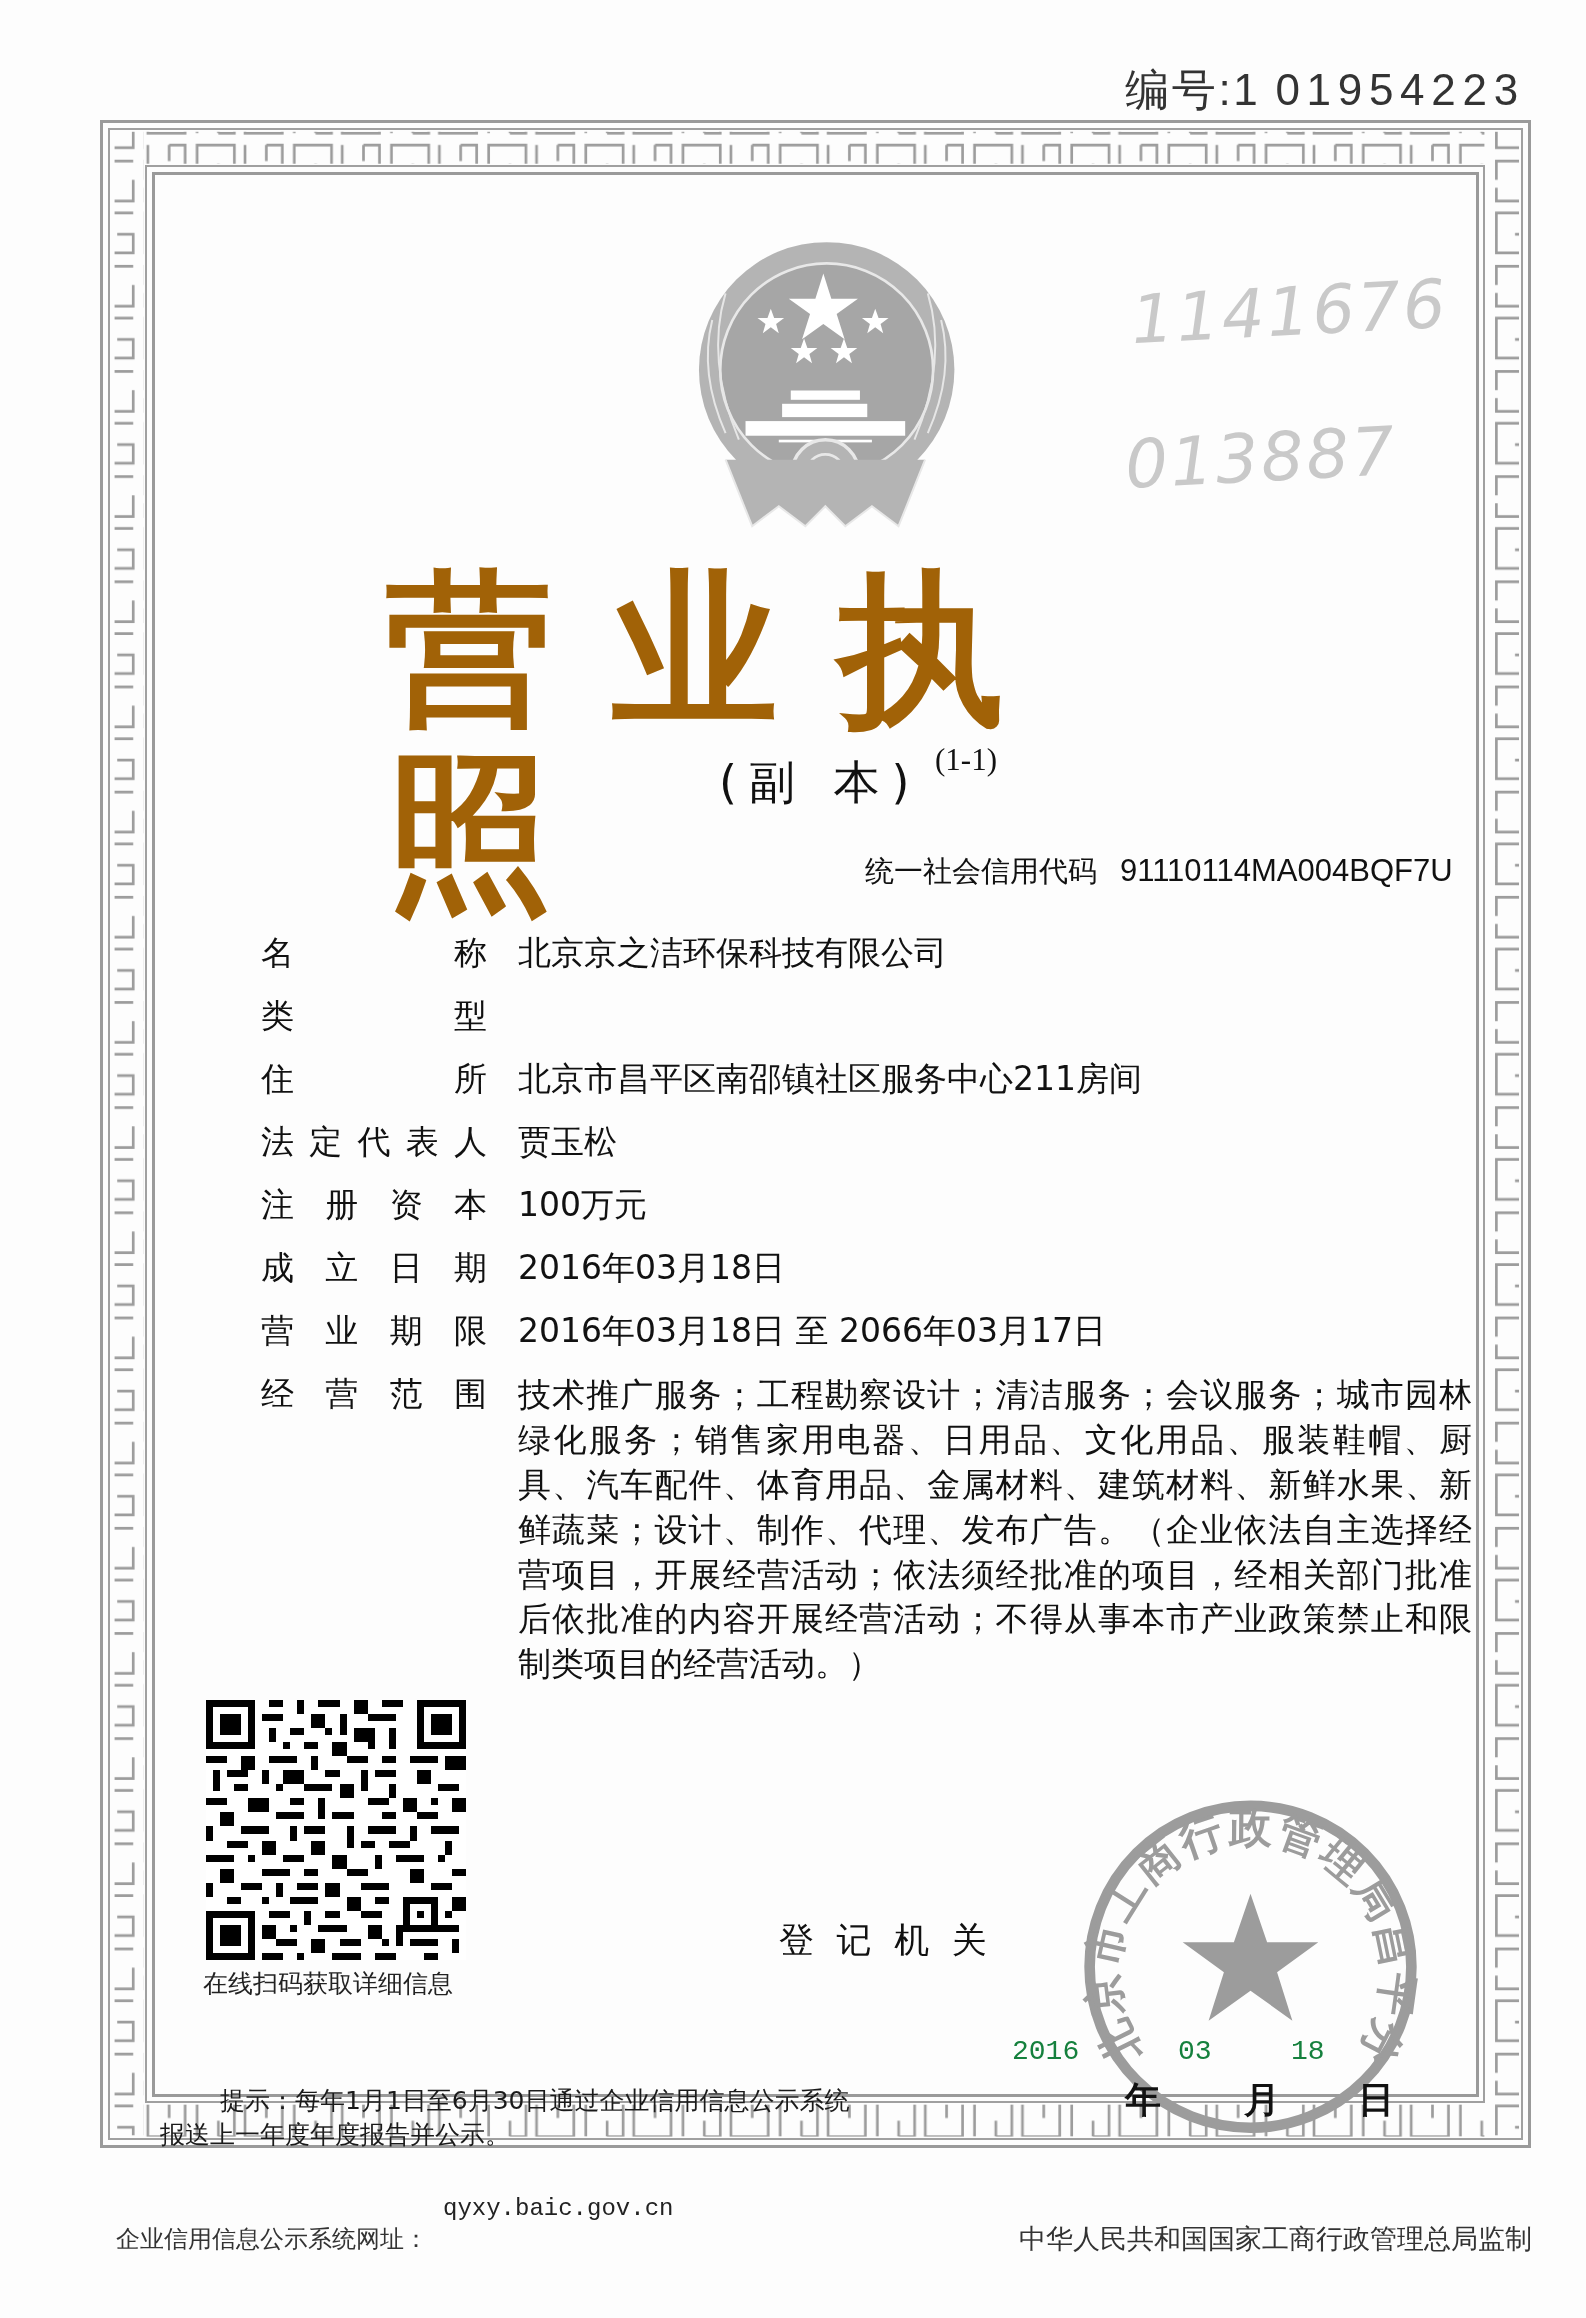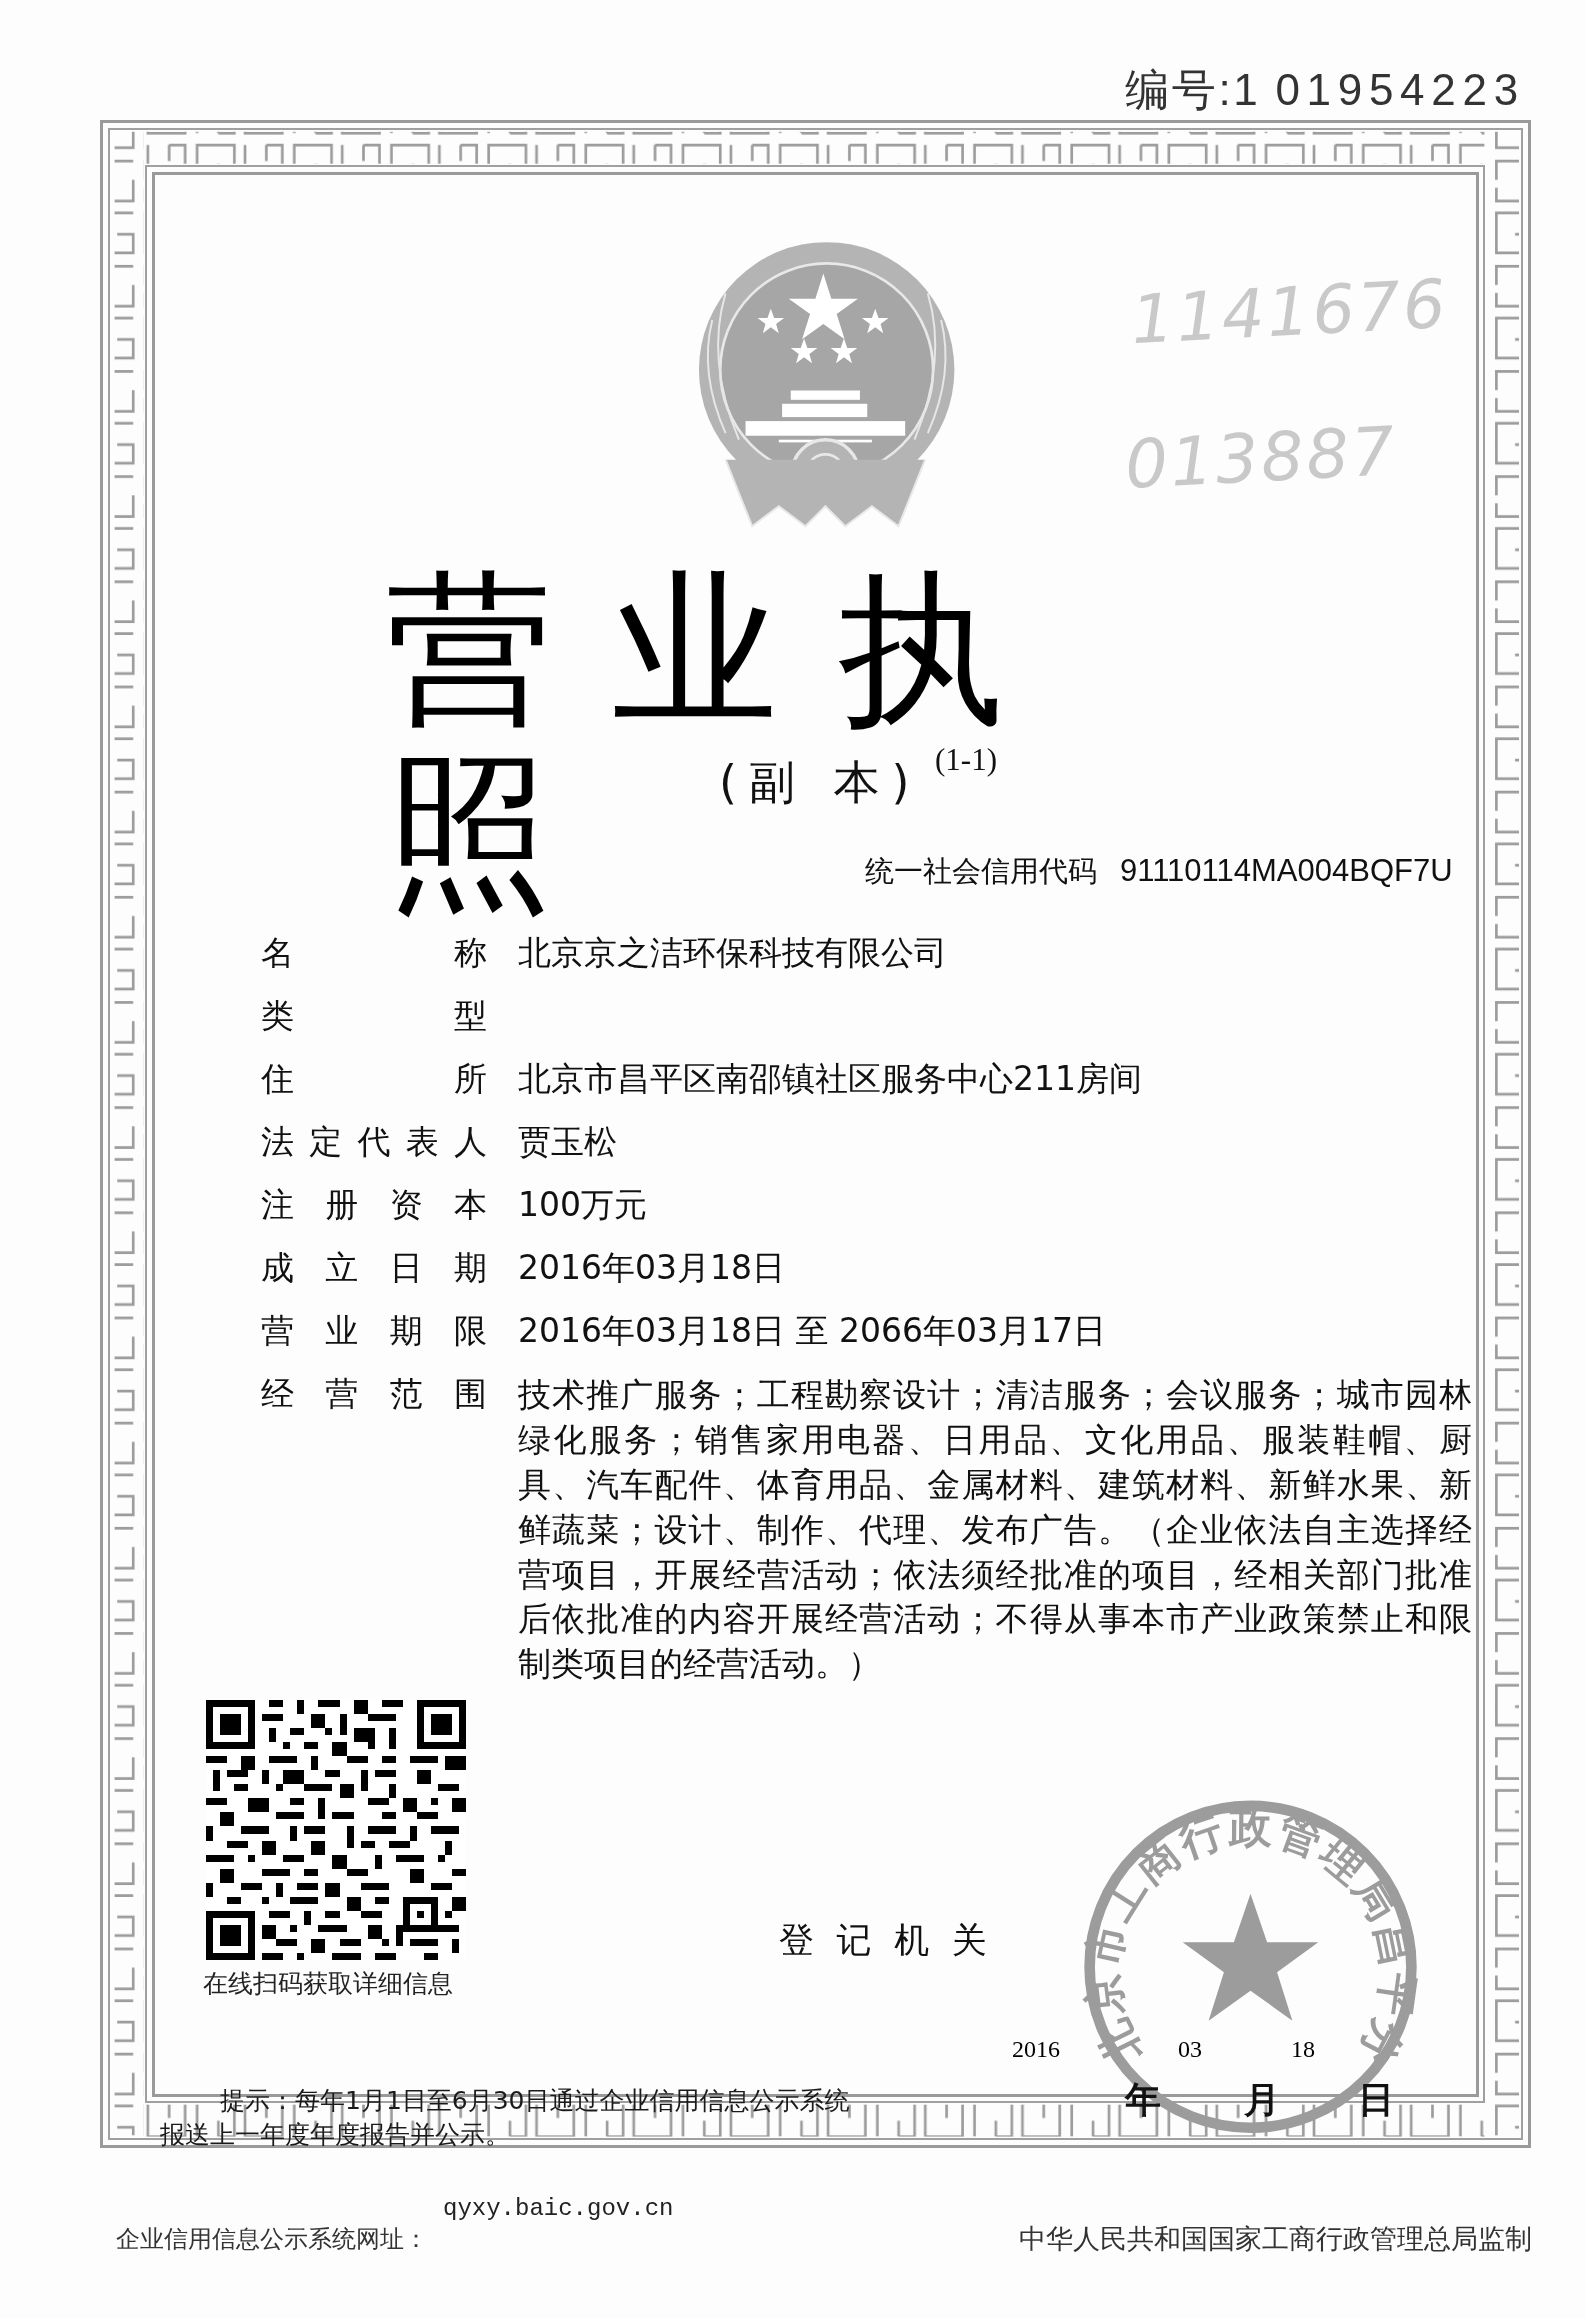--- a/index.html
+++ b/index.html
@@ -24,21 +24,21 @@
 
   
   .emblem { left: 679px; top: 240px; width: 306px; height: 293px; }
 
   
   .pencil { color: #c9c9c9; font-family: "DejaVu Sans", sans-serif; font-style: italic; font-size: 67px; transform: rotate(-3deg); letter-spacing: 2.7px; }
   .pencil1 { left: 1131px; top: 273px; }
   .pencil2 { left: 1125px; top: 419px; }
 
   
-  .title { left: 386px; top: 559px; width: 892px; font-size: 166px; font-weight: 400; letter-spacing: 60px; font-family: "DejaVu Sans", sans-serif; color: #000000; text-align: left; line-height: 1.1; }
+  .title { left: 386px; top: 559px; width: 892px; font-size: 166px; font-weight: 700; letter-spacing: 60px; font-family: "DejaVu Sans", sans-serif; color: #a16207; text-align: left; line-height: 1.1; }
   .copy { left: 719px; top: 752px; font-size: 46px; font-weight: normal; font-family: "DejaVu Sans", sans-serif; letter-spacing: 12px; text-align: center; }
   .copy-num { left: 935px; top: 742px; font-size: 31px; font-family: "Liberation Serif", serif; }
 
   .credit-code { left: 865px; top: 852px; font-size: 29px; font-family: "DejaVu Sans", sans-serif; }
   .credit-code .val { font-family: Liberation Sans, sans-serif; font-size: 31px; margin-left: 23px; }
 
   
   .fields { left: 261px; top: 932px; width: 1211px; }
   .field { display: flex; align-items: flex-start; font-family: "DejaVu Sans", sans-serif; font-size: 33px; line-height: 1.3; color: #111; }
   .field .label { width: 226px; flex: 0 0 226px; display: flex; justify-content: space-between; padding-right: 31px; box-sizing: content-box; }
@@ -49,21 +49,21 @@
   .qr { left: 206px; top: 1700px; width: 260px; height: 260px; }
   .qr-caption { left: 203px; top: 1967px; font-size: 25px; font-family: "DejaVu Sans", sans-serif; color: #222; }
 
   
   .reg-auth { left: 779px; top: 1917px; font-size: 35px; font-family: "DejaVu Sans", sans-serif; letter-spacing: 22.6px; }
 
   
   .seal { left: 1071px; top: 1784px; width: 359px; height: 359px; }
 
   
-  .date-num { font-family: Liberation Serif, serif; font-size: 24px; color: #000000; }
+  .date-num { font-family: Liberation Mono, monospace; font-size: 28px; color: #15803d; }
   .date-cn { font-family: "DejaVu Sans", sans-serif; font-size: 36px; font-weight: bold; color: #111; }
   .d-year { left: 1012px; top: 2036px; }
   .d-month { left: 1178px; top: 2036px; }
   .d-day { left: 1291px; top: 2036px; }
   .d-nian { left: 1125px; top: 2076px; }
   .d-yue { left: 1244px; top: 2076px; }
   .d-ri { left: 1358px; top: 2076px; }
 
   
   .notice { left: 200px; top: 2040px; width: 719px; font-size: 25px; line-height: 1.42; font-family: "DejaVu Sans", sans-serif; color: #1a1a1a; margin-top: 43px; }

